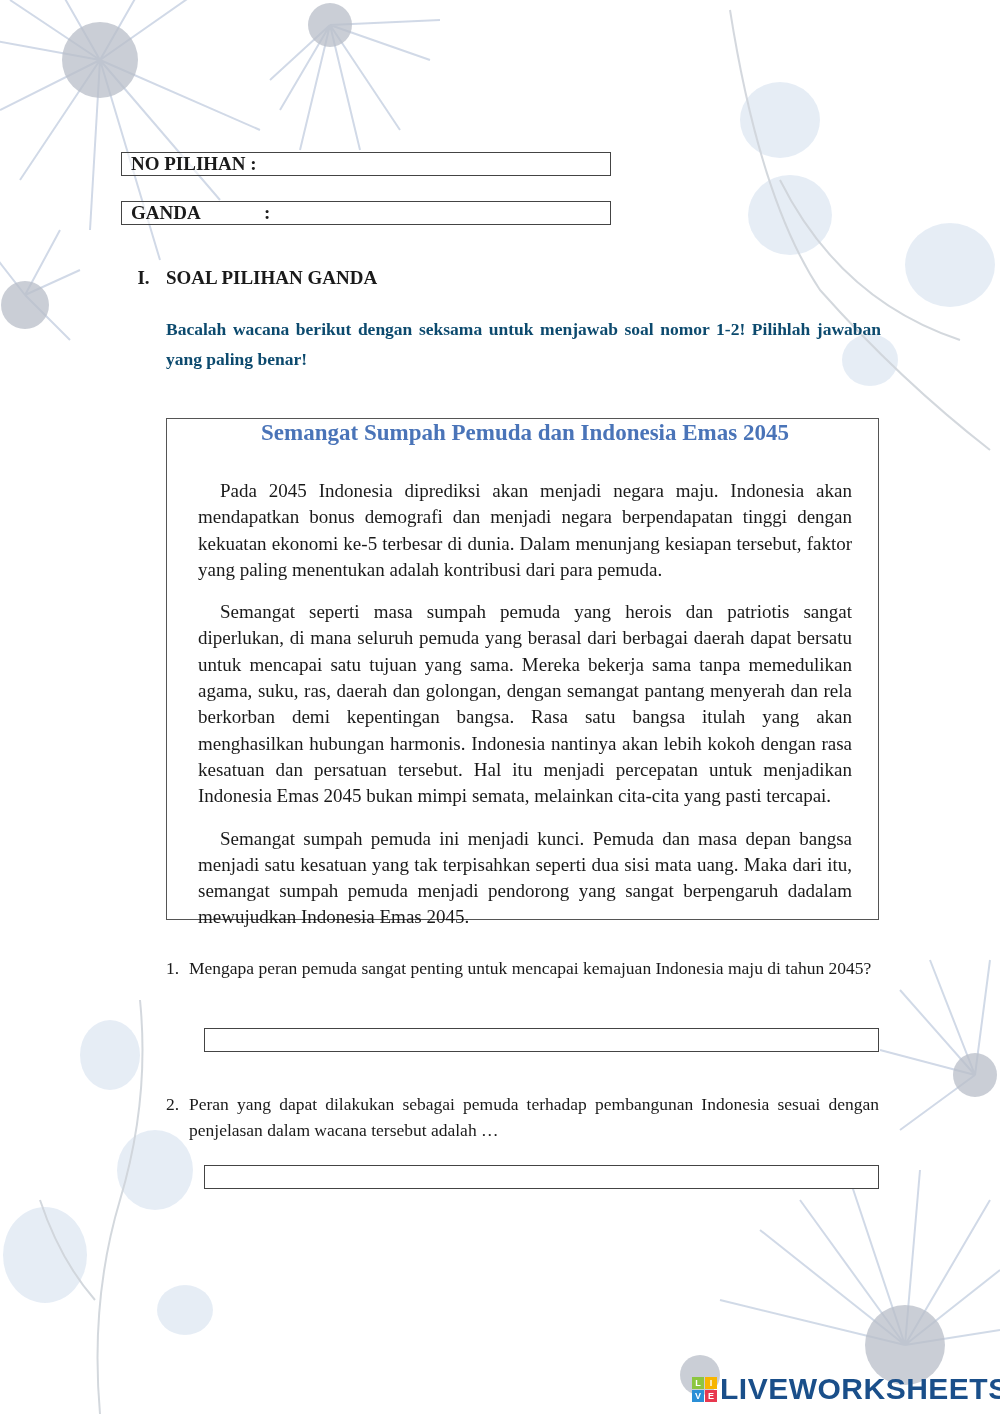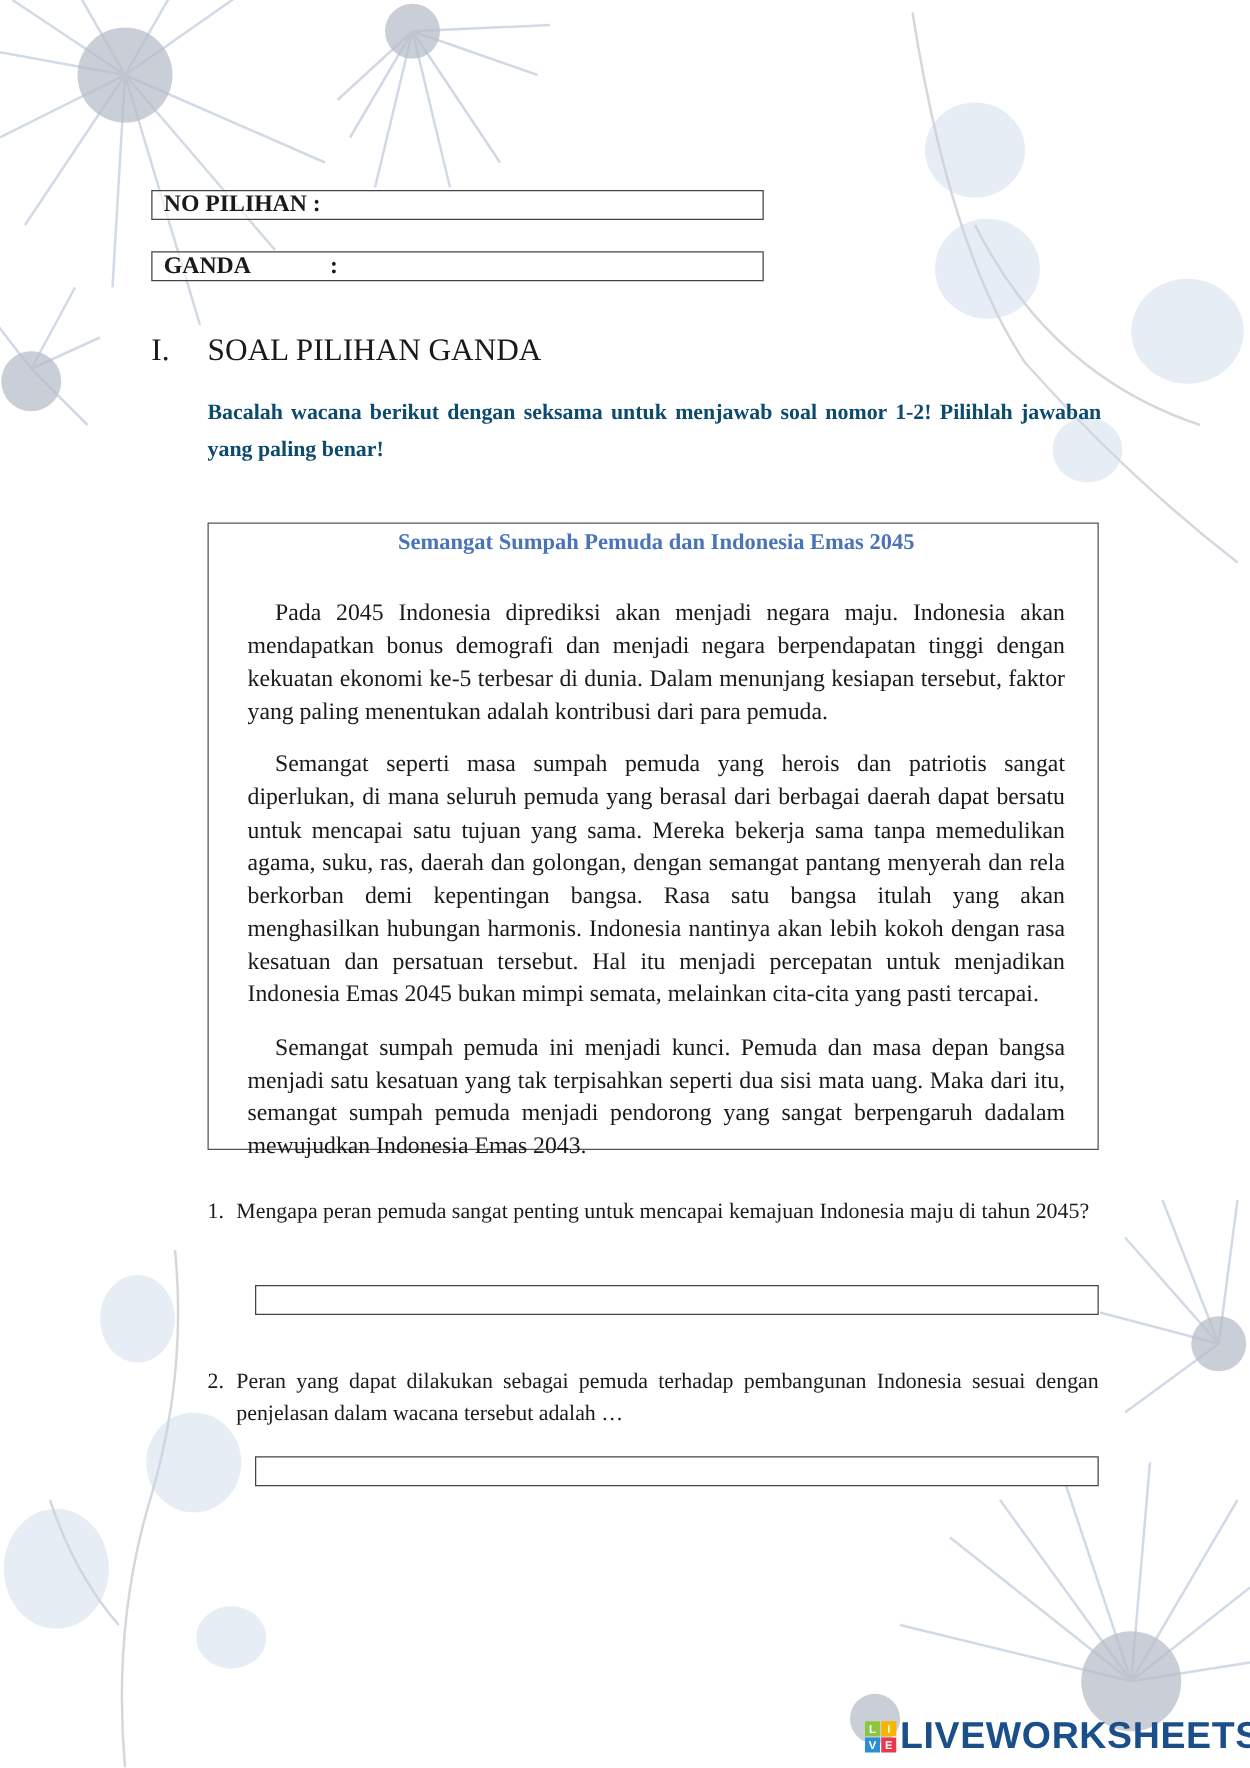--- a/index.html
+++ b/index.html
@@ -12,36 +12,36 @@
   .deco { position: absolute; pointer-events: none; }
   .field-box {
     position: absolute; left: 121px; width: 490px; height: 24px;
     border: 1px solid #444; box-sizing: border-box;
     font-weight: bold; font-size: 19px; line-height: 22px;
     padding-left: 9px; background: rgba(255,255,255,0.6);
   }
   .field-box .colon { position: absolute; left: 142px; }
   .section-title {
     position: absolute; top: 267px; left: 121px;
-    font-weight: normal; font-size: 25px;
+    font-weight: bold; font-size: 19px; text-align: center;
   }
   .section-title .num { display: inline-block; width: 45px; }
   .instruction {
     position: absolute; top: 314px; left: 166px; width: 715px;
     color: #0c4a6e; font-weight: bold; font-size: 17.5px; line-height: 30px;
     text-align: justify;
   }
   .passage {
     position: absolute; top: 418px; left: 166px; width: 713px; height: 502px;
     border: 1px solid #555; box-sizing: border-box;
     background: rgba(255,255,255,0.75);
     padding: 0 10px 0 15px;
   }
   .passage-title {
-    text-align: center; color: #4a74b8; font-weight: bold; font-size: 18px;
+    text-align: center; color: #4a74b8; font-weight: bold; font-size: 23px;
     margin-top: 3px; height: 40px; line-height: 22px;
   }
   .passage p {
     margin: 16px; font-size: 19px; line-height: 26.3px; text-align: justify;
     text-indent: 22px;
   }
   .question {
     position: absolute; left: 166px; width: 713px; font-size: 17.5px; line-height: 26px;
   }
   .question .qnum { position: absolute; left: 0; top: 0; }
@@ -116,21 +116,21 @@
 <div class="section-title">
   <span class="num">I.</span><span>SOAL PILIHAN GANDA</span>
 </div>
 
 <div class="instruction">Bacalah wacana berikut dengan seksama untuk menjawab soal nomor 1-2! Pilihlah jawaban yang paling benar!</div>
 
 <div class="passage">
   <div class="passage-title">Semangat Sumpah Pemuda dan Indonesia Emas 2045</div>
   <p>Pada 2045 Indonesia diprediksi akan menjadi negara maju. Indonesia akan mendapatkan bonus demografi dan menjadi negara berpendapatan tinggi dengan kekuatan ekonomi ke-5 terbesar di dunia. Dalam menunjang kesiapan tersebut, faktor yang paling menentukan adalah kontribusi dari para pemuda.</p>
   <p>Semangat seperti masa sumpah pemuda yang herois dan patriotis sangat diperlukan, di mana seluruh pemuda yang berasal dari berbagai daerah dapat bersatu untuk mencapai satu tujuan yang sama. Mereka bekerja sama tanpa memedulikan agama, suku, ras, daerah dan golongan, dengan semangat pantang menyerah dan rela berkorban demi kepentingan bangsa. Rasa satu bangsa itulah yang akan menghasilkan hubungan harmonis. Indonesia nantinya akan lebih kokoh dengan rasa kesatuan dan persatuan tersebut. Hal itu menjadi percepatan untuk menjadikan Indonesia Emas 2045 bukan mimpi semata, melainkan cita-cita yang pasti tercapai.</p>
-  <p>Semangat sumpah pemuda ini menjadi kunci. Pemuda dan masa depan bangsa menjadi satu kesatuan yang tak terpisahkan seperti dua sisi mata uang. Maka dari itu, semangat sumpah pemuda menjadi pendorong yang sangat berpengaruh dadalam mewujudkan Indonesia Emas 2043.</p>
+  <p>Semangat sumpah pemuda ini menjadi kunci. Pemuda dan masa depan bangsa menjadi satu kesatuan yang tak terpisahkan seperti dua sisi mata uang. Maka dari itu, semangat sumpah pemuda menjadi pendorong yang sangat berpengaruh dadalam mewujudkan Indonesia Emas 2045.</p>
 </div>
 
 <div class="question" style="top:955px;">
   <span class="qnum">1.</span>
   <div class="qtext">Mengapa peran pemuda sangat penting untuk mencapai kemajuan Indonesia maju di tahun 2045?</div>
 </div>
 <div class="answer-box" style="top:1028px;">
   <span></span>
 </div>
 

